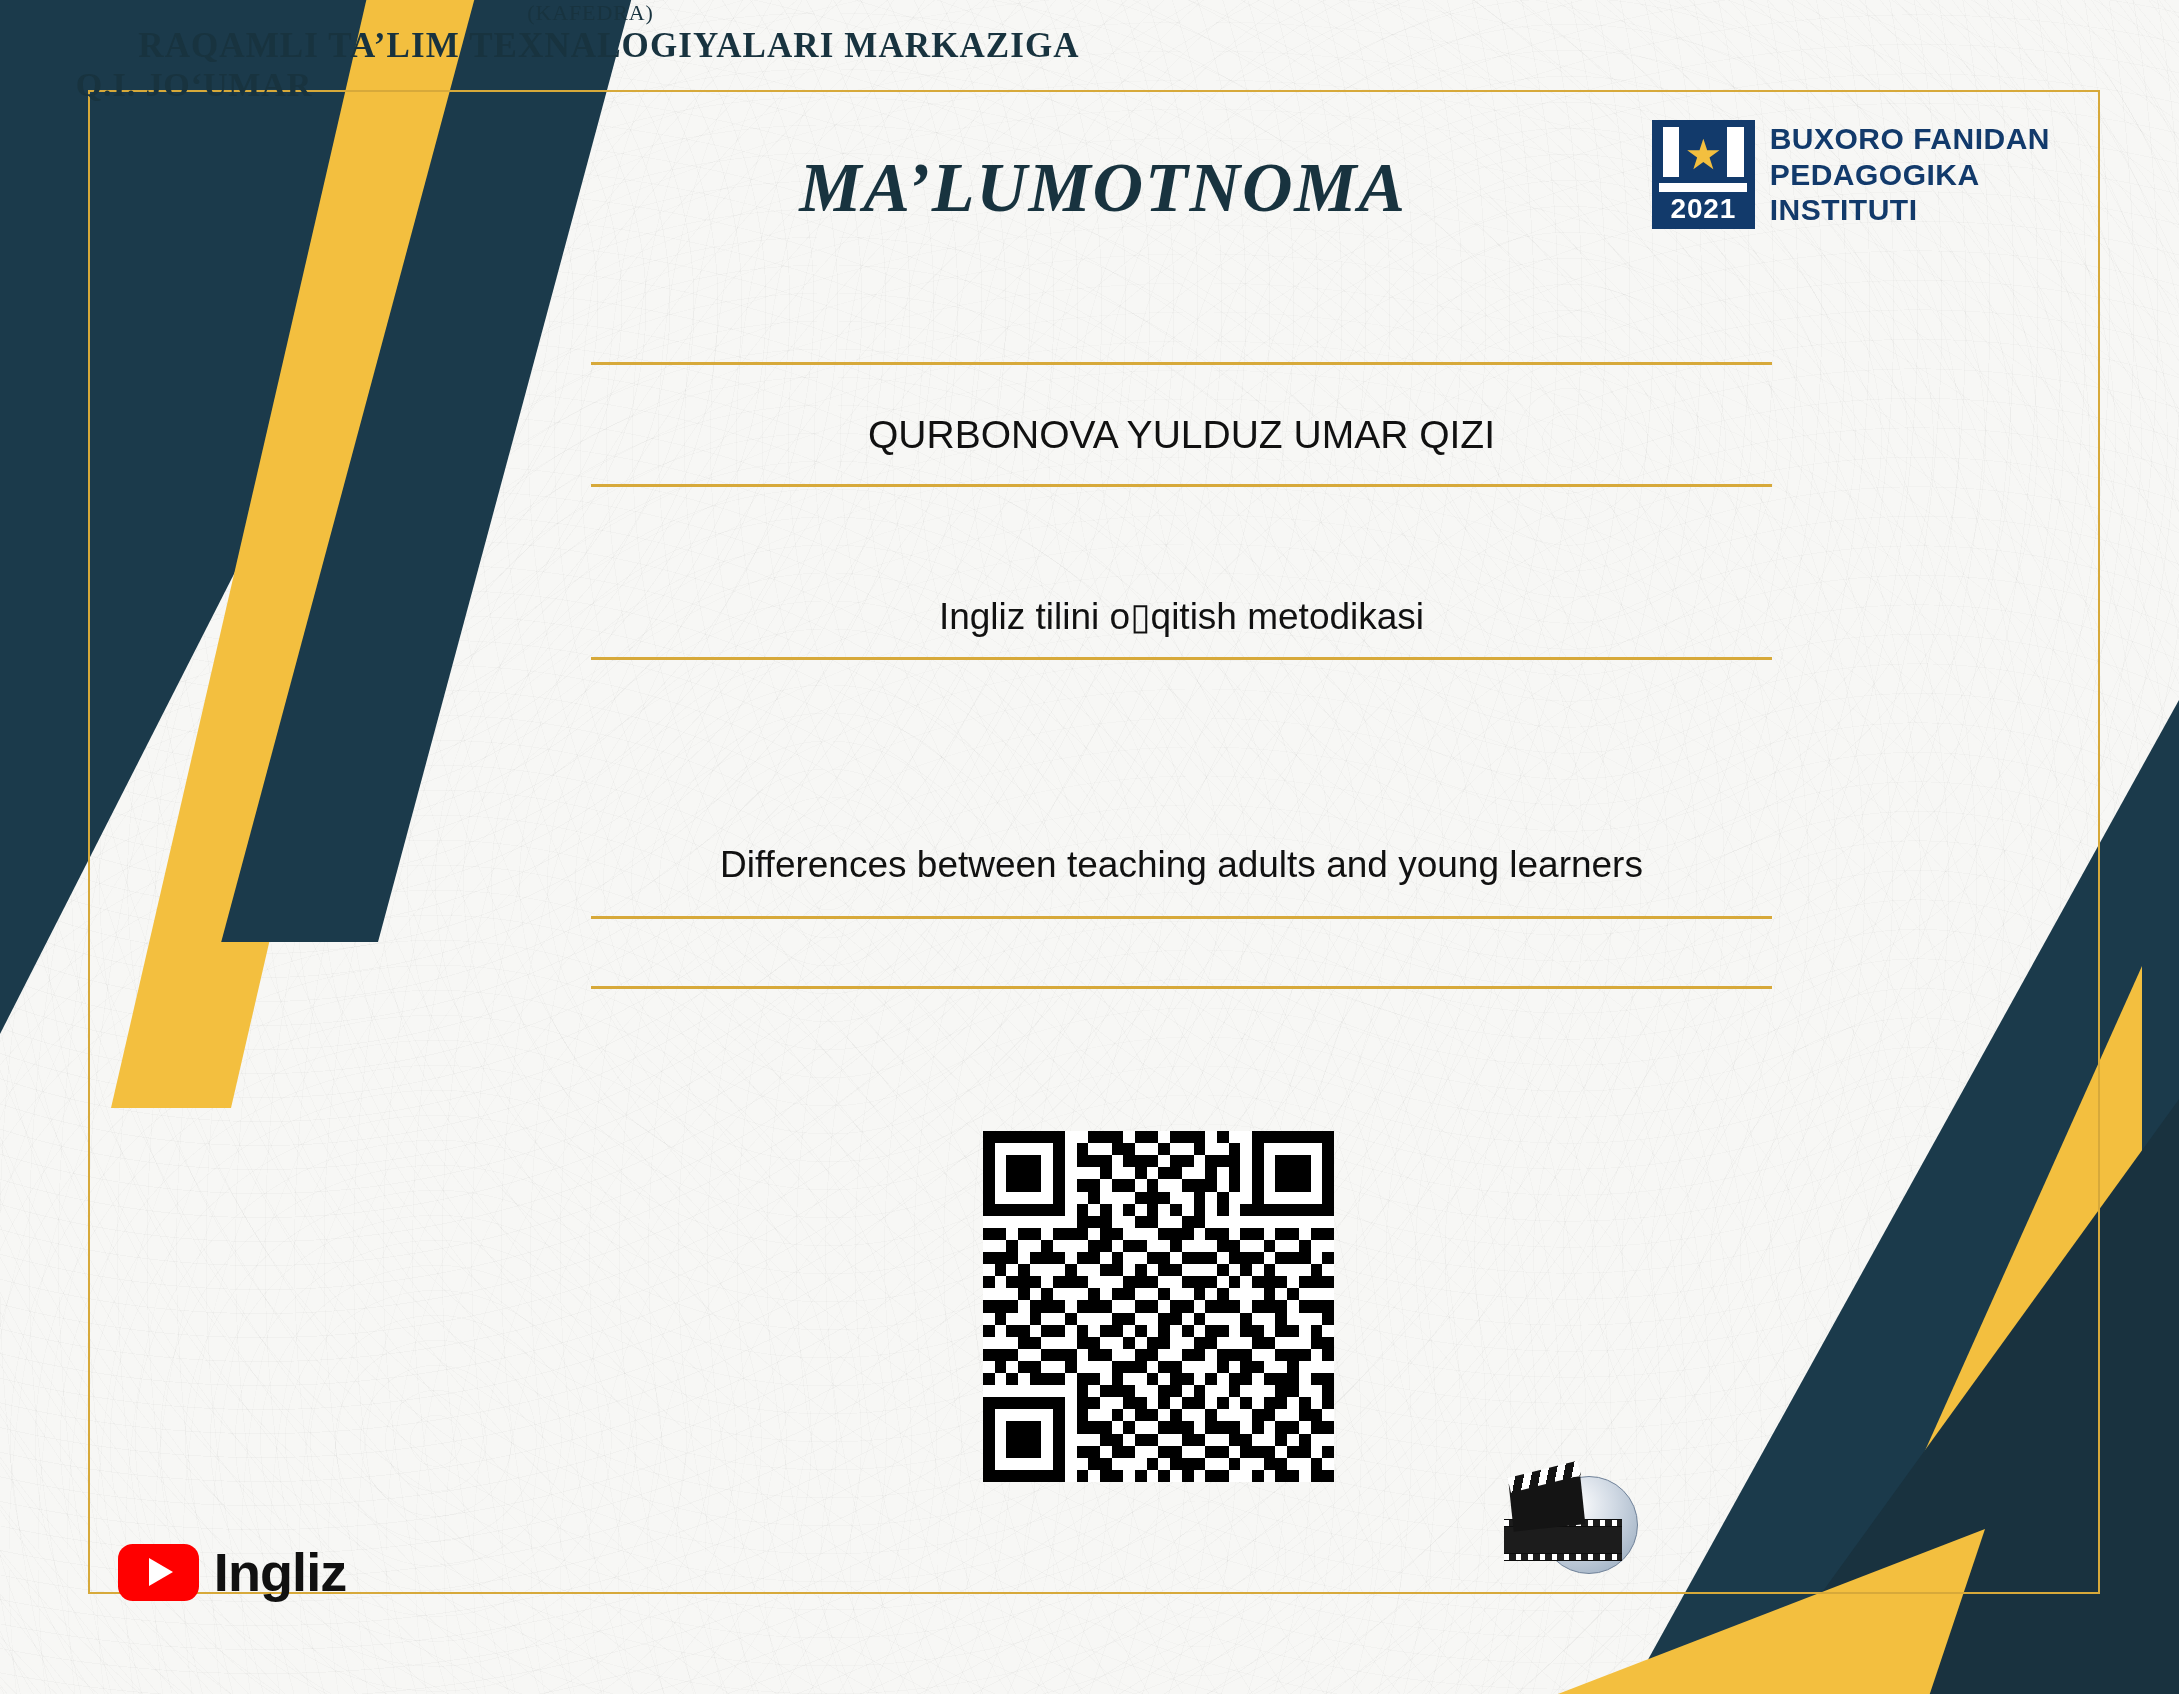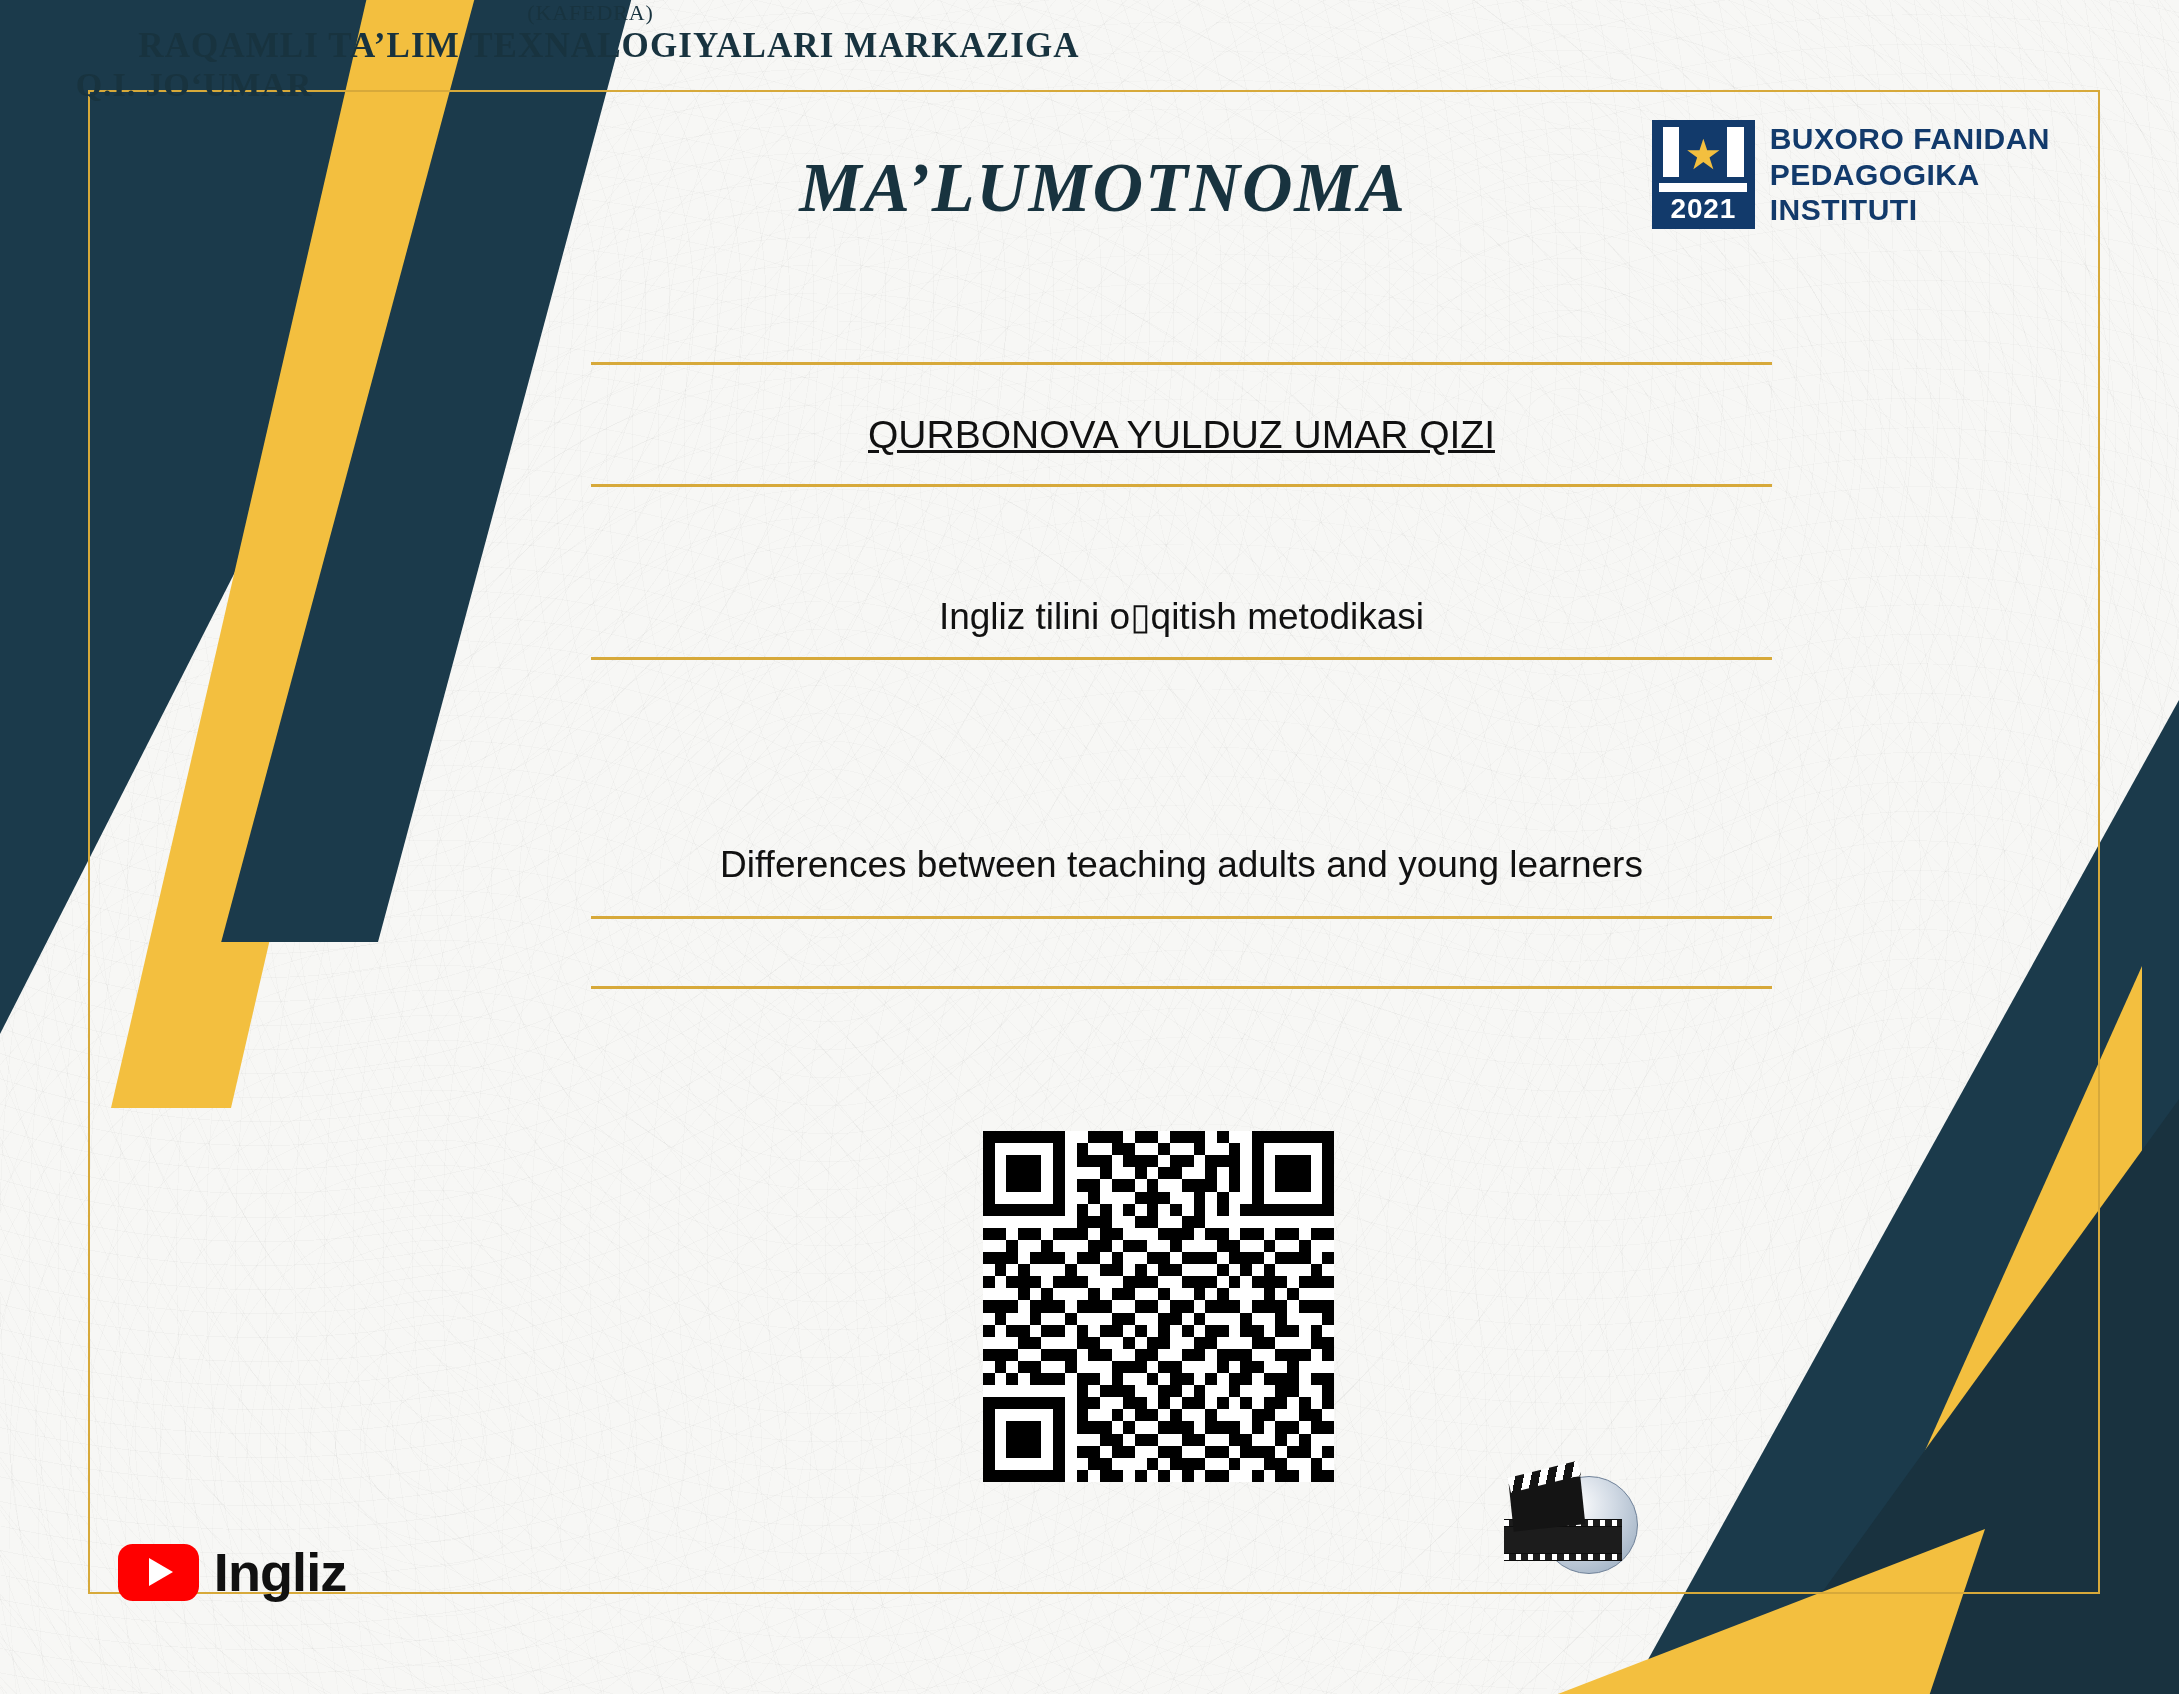--- a/index.html
+++ b/index.html
@@ -209,21 +209,20 @@
     font-size: 22px;
     letter-spacing: 0.9px;
     color: #18333f;
   }
   .person {
     left: 591px; top: 413px;
     width: 1181px;
     text-align: center;
     font-size: 39px;
     color: #111;
-    text-decoration: underline;
   }
 
   .center-line {
     left: 581px; top: 545px;
     width: 1218px;
     text-align: center;
     font-family: "Liberation Serif", serif;
     font-weight: bold;
     font-size: 35px;
     letter-spacing: 1.1px;

